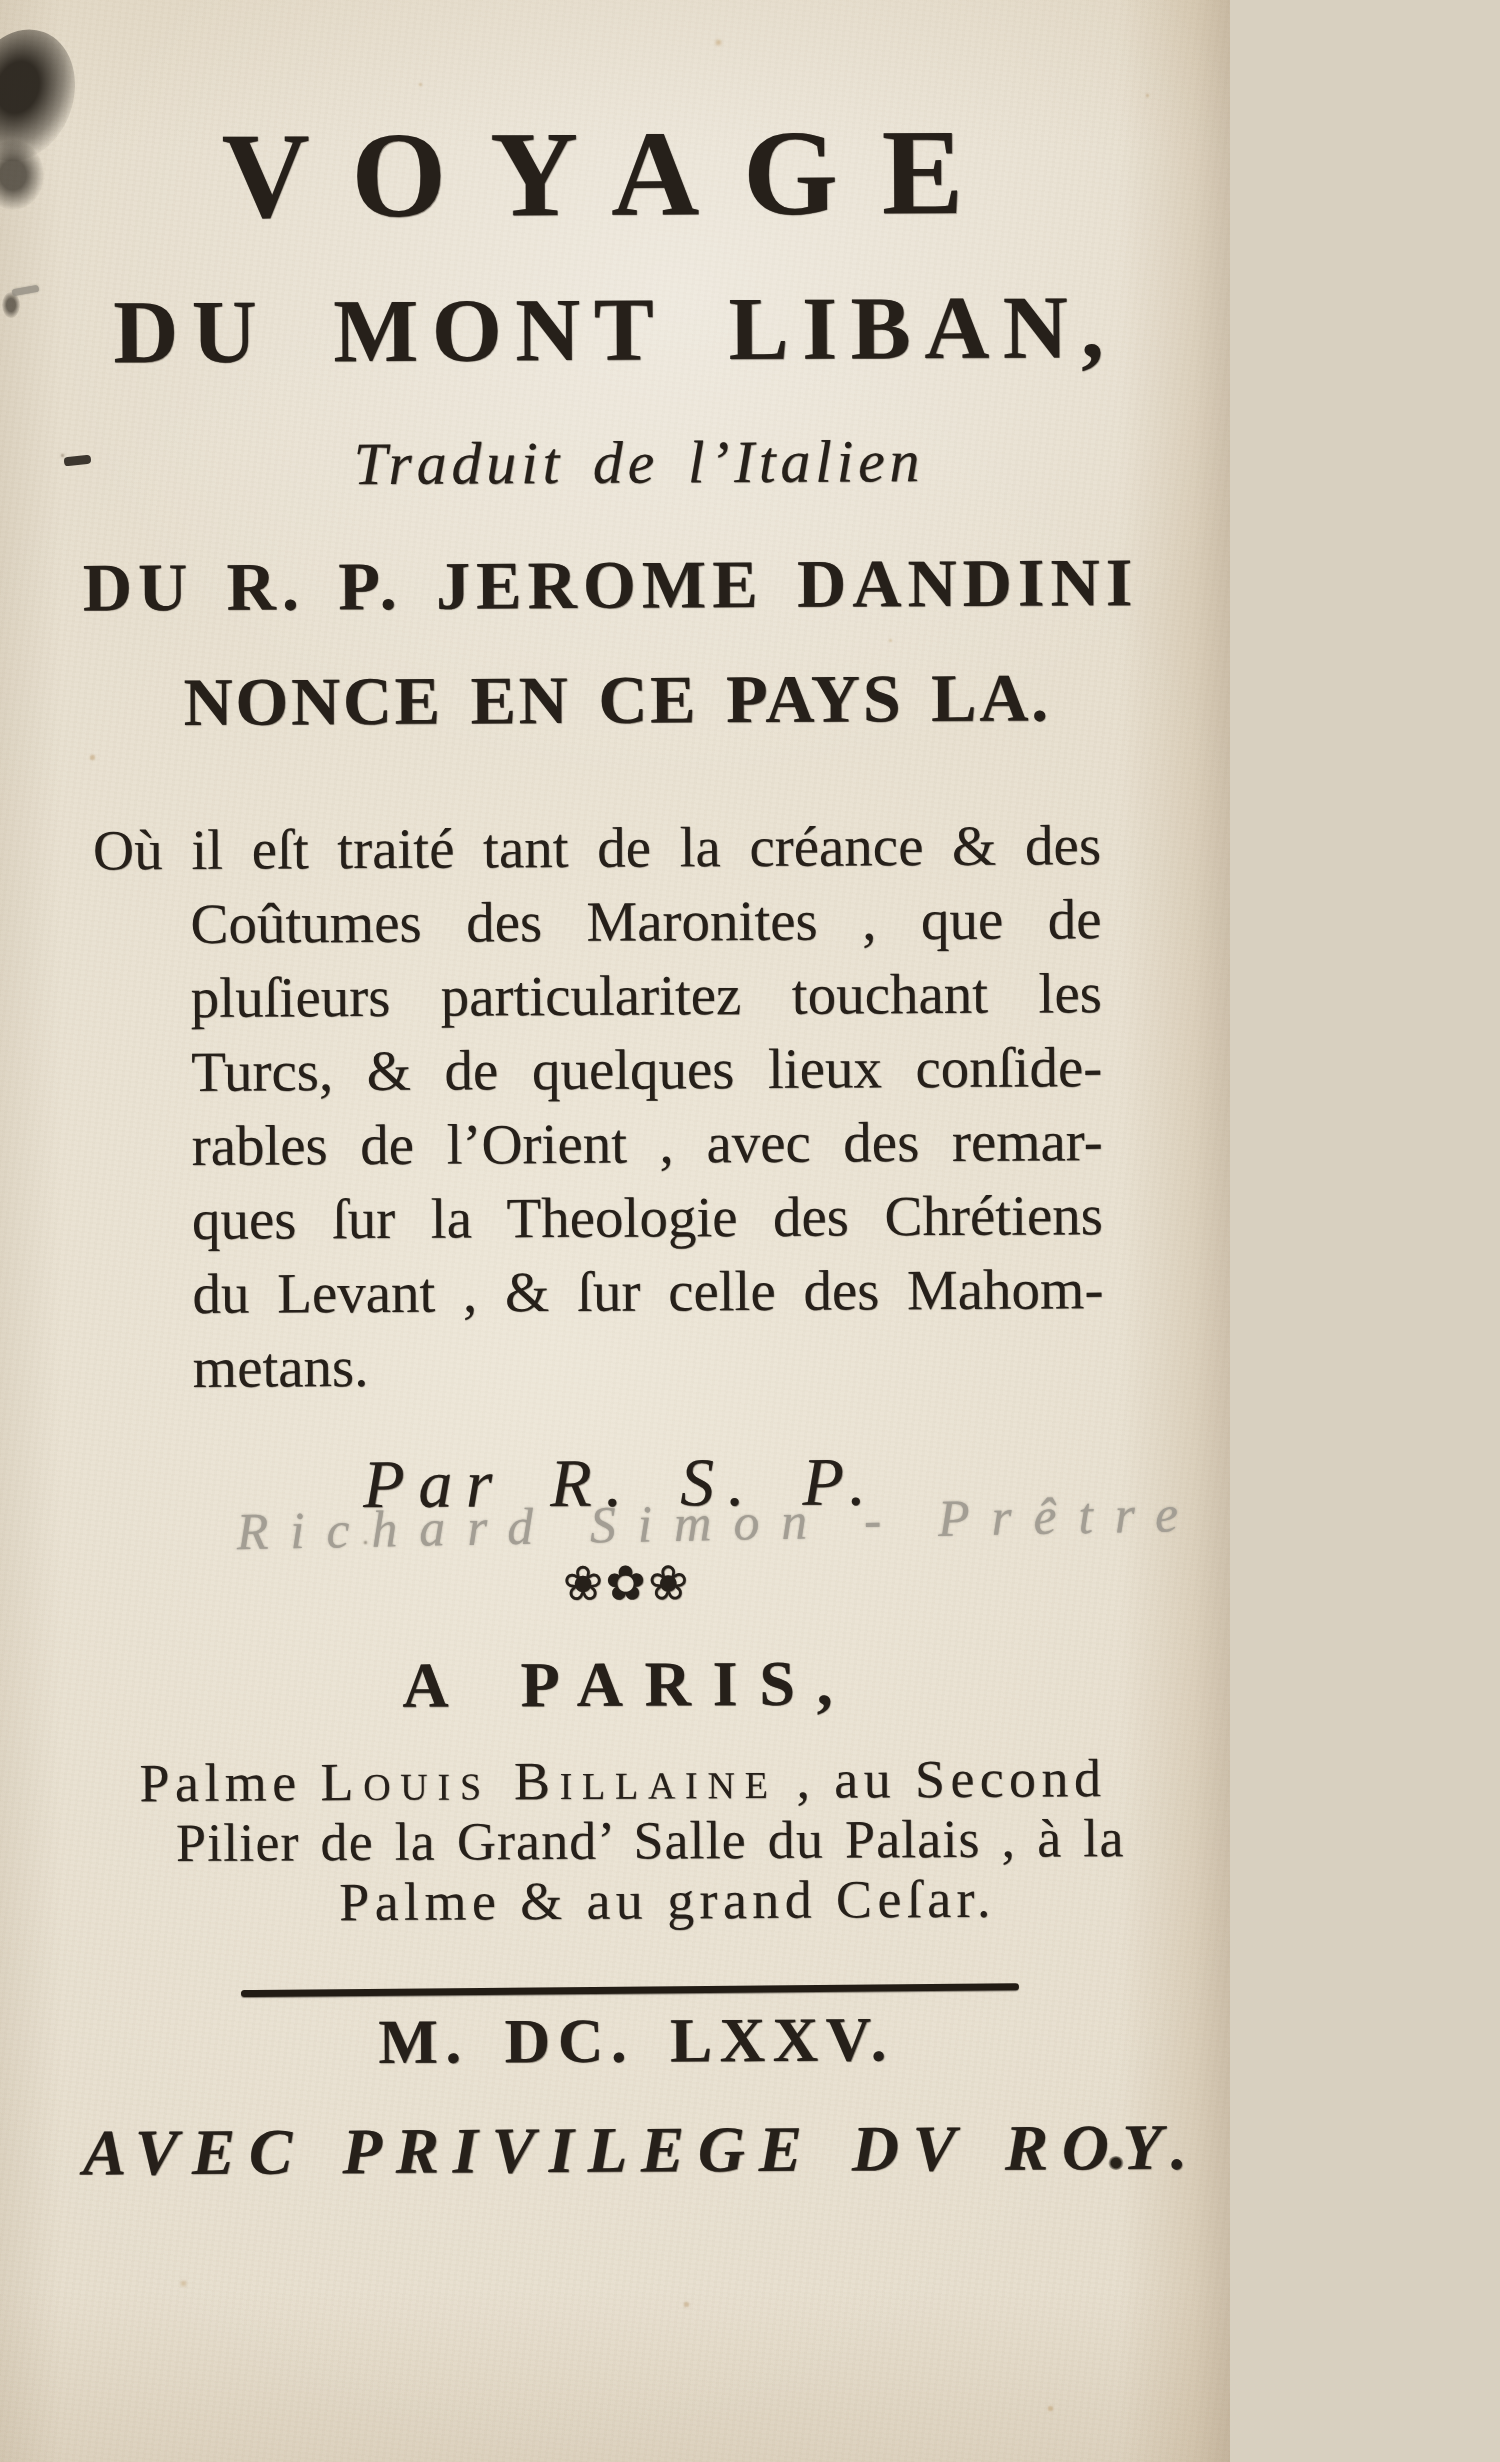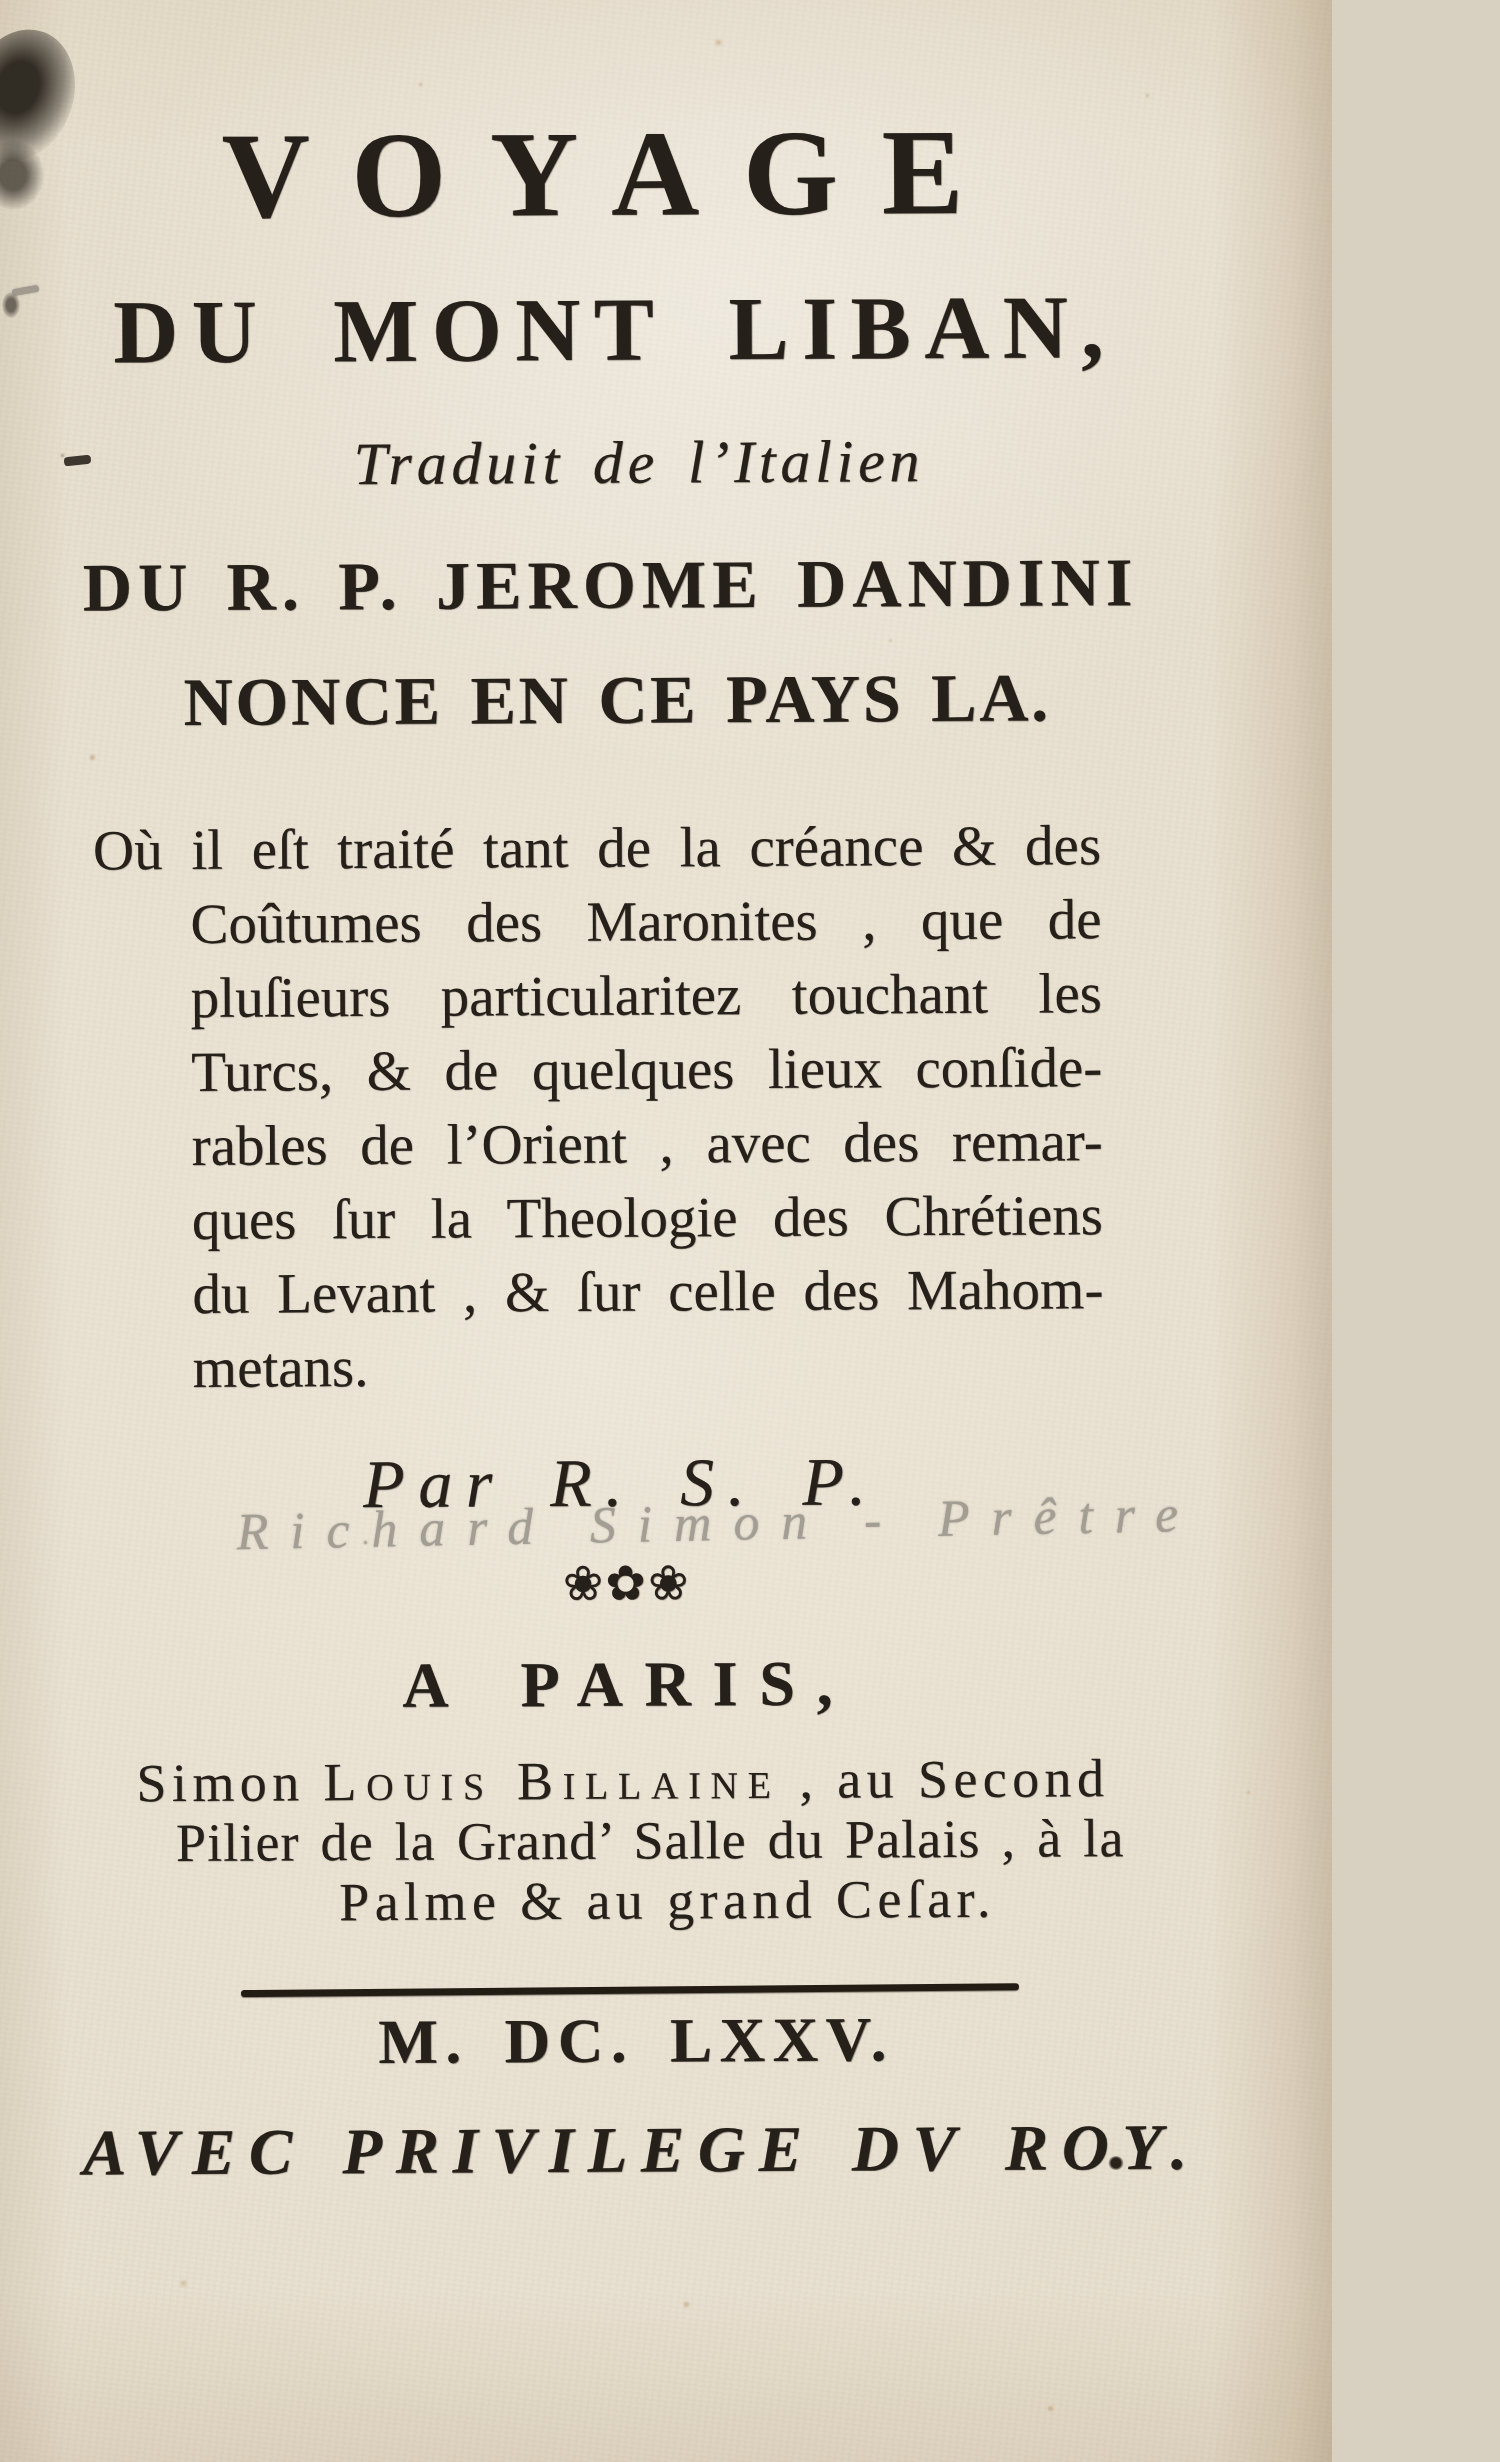--- a/index.html
+++ b/index.html
@@ -1,17 +1,17 @@
 <!DOCTYPE html>
 <html><head>
 <meta charset="utf-8">
 <style>
   html,body{margin:0;padding:0;background:#d8d0c0;}
   .page{
-    position:relative;width:1332px;height:2462px;overflow:hidden;
+    position:relative;width:1230px;height:2462px;overflow:hidden;
     background-color:#e7dfcf;
     background-image:
       radial-gradient(ellipse 900px 700px at 55% 12%, rgba(255,255,255,0.35), transparent 70%),
       radial-gradient(ellipse 1100px 1500px at 45% 55%, rgba(255,253,245,0.28), transparent 75%),
       linear-gradient(to right, rgba(120,95,60,0.10), transparent 5%),
       linear-gradient(to right, transparent 91%, rgba(150,118,75,0.16) 97%, rgba(125,95,60,0.26)),
       linear-gradient(to bottom, transparent 93%, rgba(150,120,80,0.13)),
       linear-gradient(to bottom, rgba(195,175,140,0.12), transparent 6%),
       repeating-linear-gradient(7deg, rgba(160,140,100,0.03) 0 2px, transparent 2px 5px),
       repeating-linear-gradient(97deg, rgba(120,100,70,0.025) 0 3px, transparent 3px 7px);
@@ -108,21 +108,21 @@
       <div class="pl last">metans.</div>
     </div>
 
     <div class="line t-par">Par R. S. P.</div>
     <div class="line t-hand">Richard Simon - Prêtre</div>
     <div class="line t-fleuron">❀✿❀</div>
 
     <div class="line t-paris">A PARIS,</div>
 
     <div class="imprint">
-      <div class="il i1"><span>Simon </span><span class="sc">Louis Billaine</span><span> , au Second</span></div>
+      <div class="il i1"><span>Palme </span><span class="sc">Louis Billaine</span><span> , au Second</span></div>
       <div class="il i2">Pilier de la Grand’ Salle du Palais , à la</div>
       <div class="il i3">Palme &amp; au grand Ceſar.</div>
     </div>
 
     <div class="rule"></div>
     <div class="line t-date">M. DC. LXXV.</div>
     <div class="line t-priv">AVEC PRIVILEGE DV ROY.</div>
 
   </div>
 

